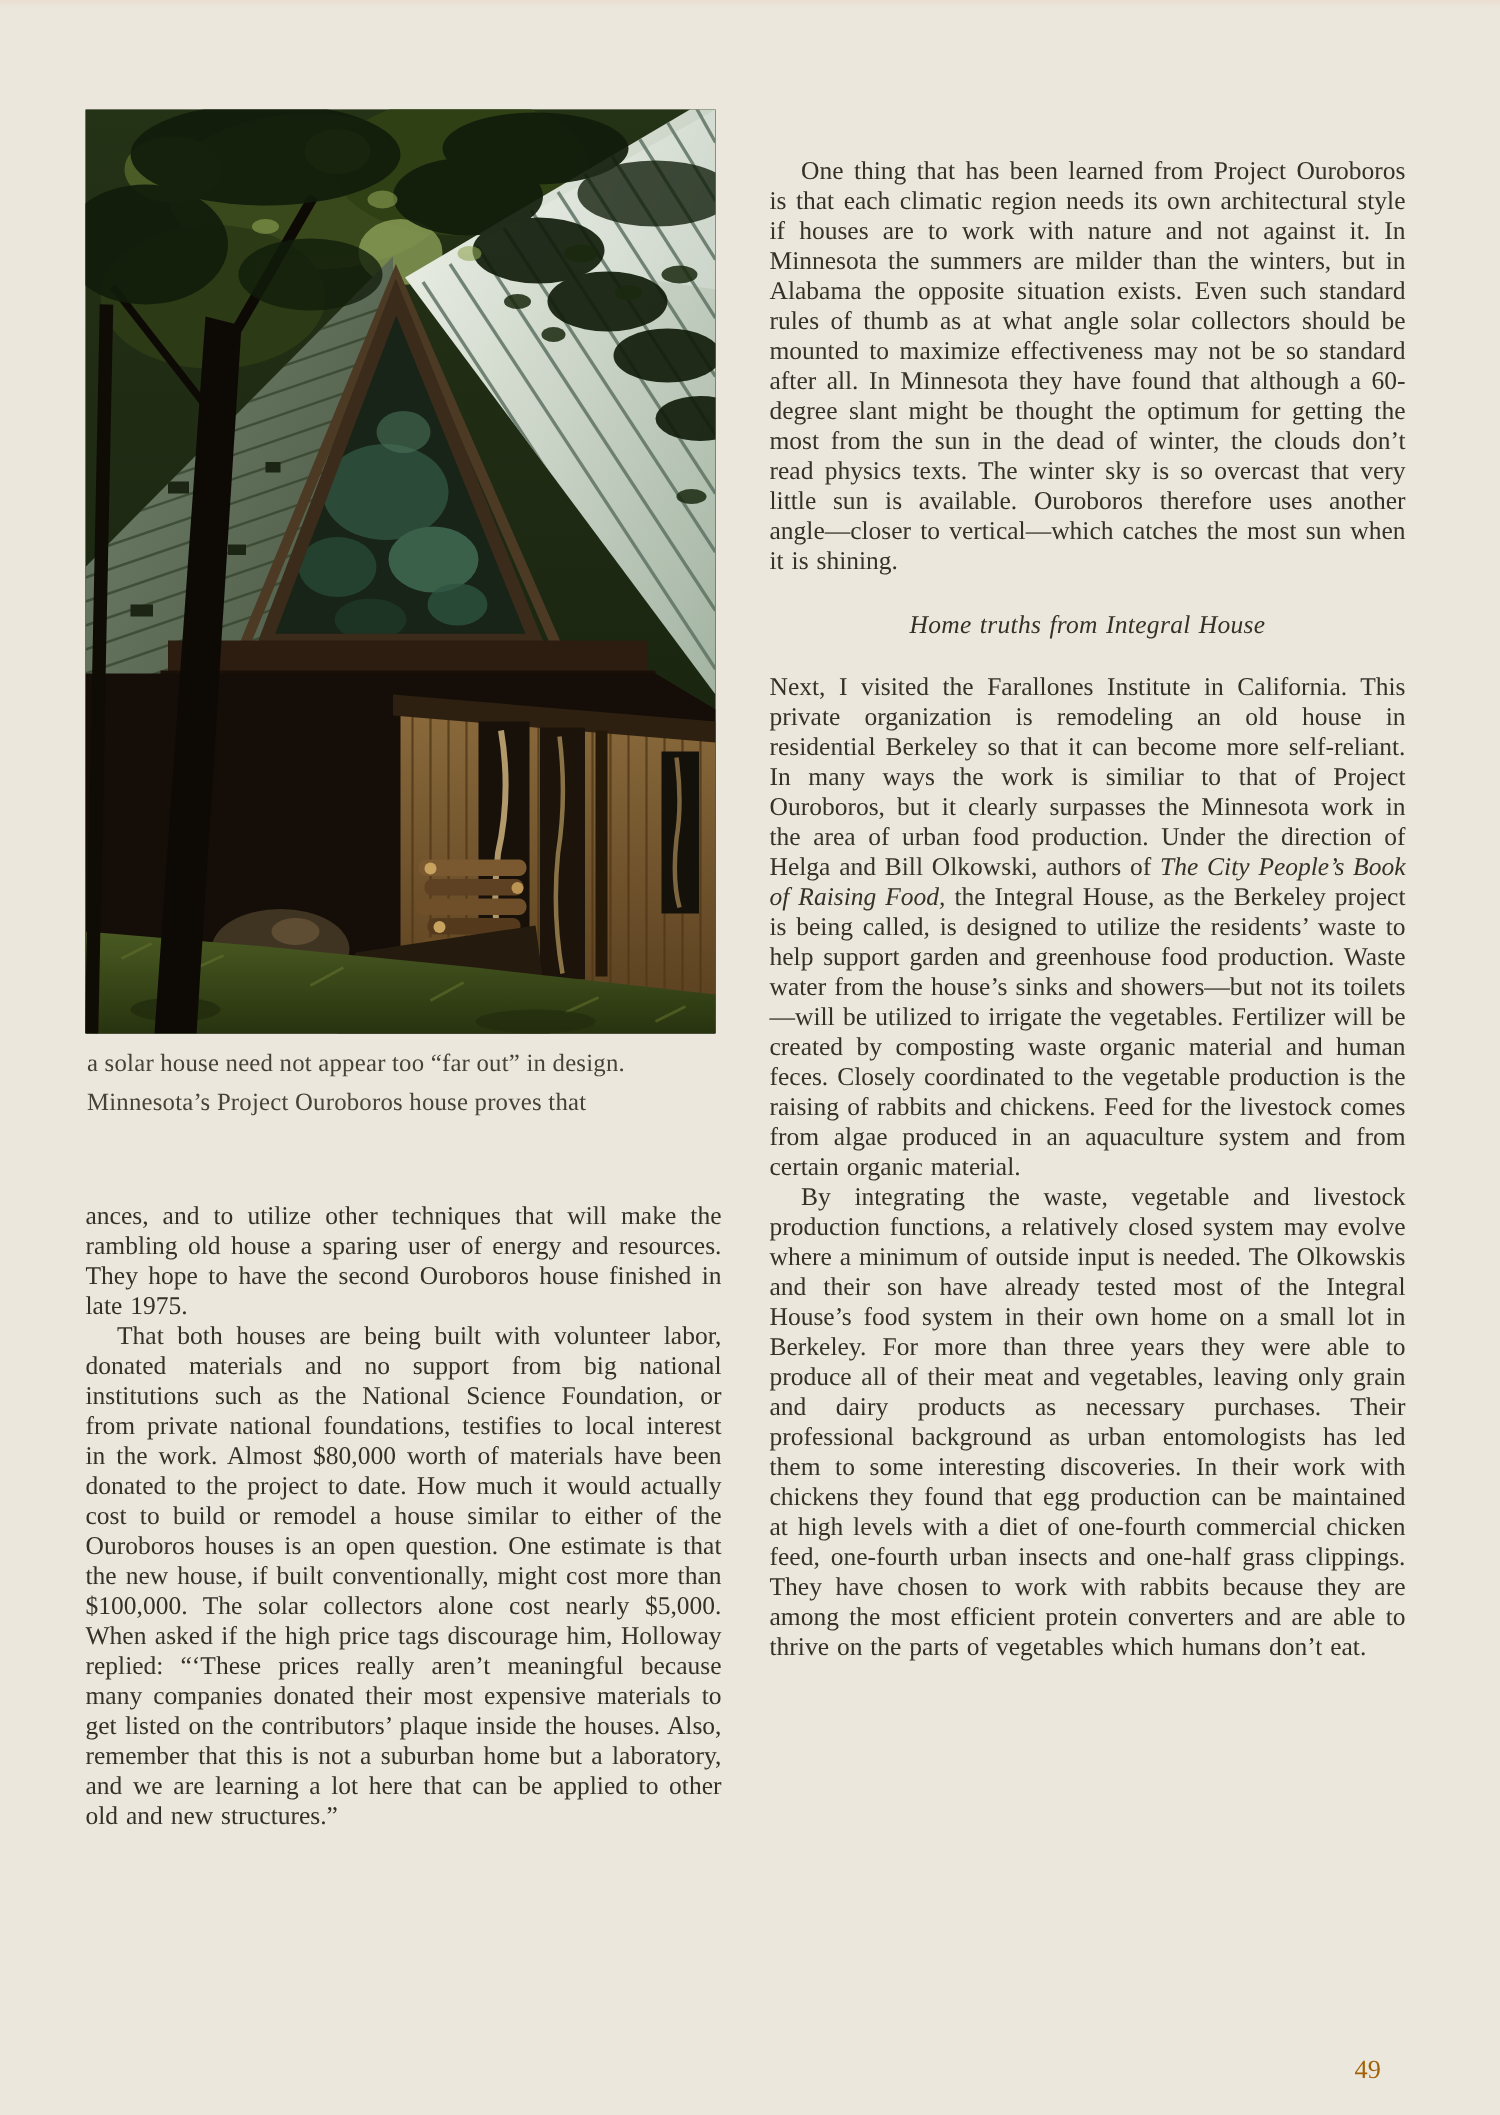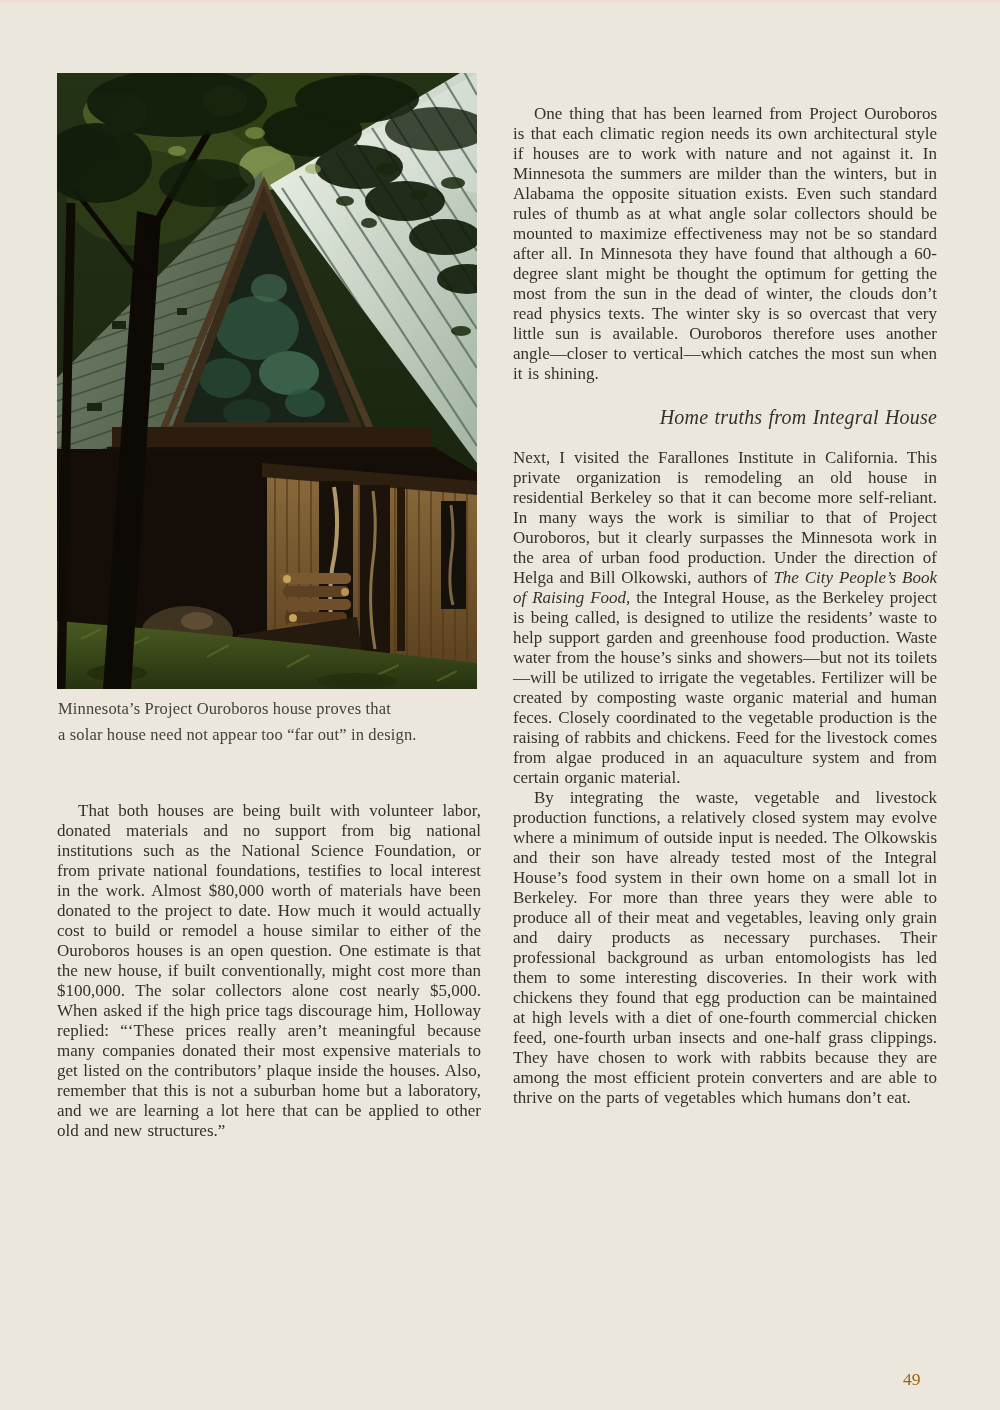--- a/index.html
+++ b/index.html
@@ -29,22 +29,22 @@
   .col {
     position:absolute; width:424px;
     font-size:17px; line-height:20px;
     text-align:justify; word-spacing:.06em;
   }
   .col p { margin:0; }
   .col p.indent { text-indent:21px; }
   .left-col  { left:57px;  top:801px; }
   .right-col { left:513px; top:104px; }
   .section-heading {
-    font-style:italic; font-weight:normal; font-size:20px;
-    margin:23px 0 21px 0; letter-spacing:.2px; text-align:right;
+    font-style:italic; font-weight:normal; font-size:17px;
+    margin:23px 0 21px 0; letter-spacing:.2px; text-align:center;
   }
   .book-title { font-style:italic; }
   .page-number {
     position:absolute; left:903px; top:1369px;
     font-size:17.5px; color:#a16207;
   }
 </style>
 </head>
 <body>
 
@@ -242,25 +242,26 @@
       </g>
       <g fill="#8fa354" opacity=".6">
         <ellipse cx="198" cy="60" rx="10" ry="6"></ellipse>
         <ellipse cx="120" cy="78" rx="9" ry="5"></ellipse>
         <ellipse cx="256" cy="96" rx="8" ry="5"></ellipse>
       </g>
     </svg>
   </div>
 
   <div class="caption">
+    <div>a solar house need not appear too “far out” in design.</div>
     <div>Minnesota’s Project Ouroboros house proves that</div>
-    <div>a solar house need not appear too “far out” in design.</div>
   </div>
 
   <div class="col left-col">
+    <p>ances, and to utilize other techniques that will make the rambling old house a sparing user of energy and resources. They hope to have the second Ouroboros house finished in late 1975.</p>
     <p class="indent">That both houses are being built with volunteer labor, donated materials and no support from big national institutions such as the National Science Foundation, or from private national foundations, testifies to local interest in the work. Almost $80,000 worth of materials have been donated to the project to date. How much it would actually cost to build or remodel a house similar to either of the Ouroboros houses is an open question. One estimate is that the new house, if built conventionally, might cost more than $100,000. The solar collectors alone cost nearly $5,000. When asked if the high price tags discourage him, Holloway replied: “‘These prices really aren’t meaningful because many companies donated their most expensive materials to get listed on the contributors’ plaque inside the houses. Also, remember that this is not a suburban home but a laboratory, and we are learning a lot here that can be applied to other old and new structures.”</p>
   </div>
 
   <div class="col right-col">
     <p class="indent">One thing that has been learned from Project Ouroboros is that each climatic region needs its own architectural style if houses are to work with nature and not against it. In Minnesota the summers are milder than the winters, but in Alabama the opposite situation exists. Even such standard rules of thumb as at what angle solar collectors should be mounted to maximize effectiveness may not be so standard after all. In Minnesota they have found that although a 60-degree slant might be thought the optimum for getting the most from the sun in the dead of winter, the clouds don’t read physics texts. The winter sky is so overcast that very little sun is available. Ouroboros therefore uses another angle—closer to vertical—which catches the most sun when it is shining.</p>
     <h3 class="section-heading">Home truths from Integral House</h3>
     <p><span>Next, I visited the Farallones Institute in California. This private organization is remodeling an old house in residential Berkeley so that it can become more self-reliant. In many ways the work is similiar to that of Project Ouroboros, but it clearly surpasses the Minnesota work in the area of urban food production. Under the direction of Helga and Bill Olkowski, authors of </span><span class="book-title">The City People’s Book of Raising Food,</span><span> the Integral House, as the Berkeley project is being called, is designed to utilize the residents’ waste to help support garden and greenhouse food production. Waste water from the house’s sinks and showers—but not its toilets—will be utilized to irrigate the vegetables. Fertilizer will be created by composting waste organic material and human feces. Closely coordinated to the vegetable production is the raising of rabbits and chickens. Feed for the livestock comes from algae produced in an aquaculture system and from certain organic material.</span></p>
     <p class="indent">By integrating the waste, vegetable and livestock production functions, a relatively closed system may evolve where a minimum of outside input is needed. The Olkowskis and their son have already tested most of the Integral House’s food system in their own home on a small lot in Berkeley. For more than three years they were able to produce all of their meat and vegetables, leaving only grain and dairy products as necessary purchases. Their professional background as urban entomologists has led them to some interesting discoveries. In their work with chickens they found that egg production can be maintained at high levels with a diet of one-fourth commercial chicken feed, one-fourth urban insects and one-half grass clippings. They have chosen to work with rabbits because they are among the most efficient protein converters and are able to thrive on the parts of vegetables which humans don’t eat.</p>
   </div>
 

